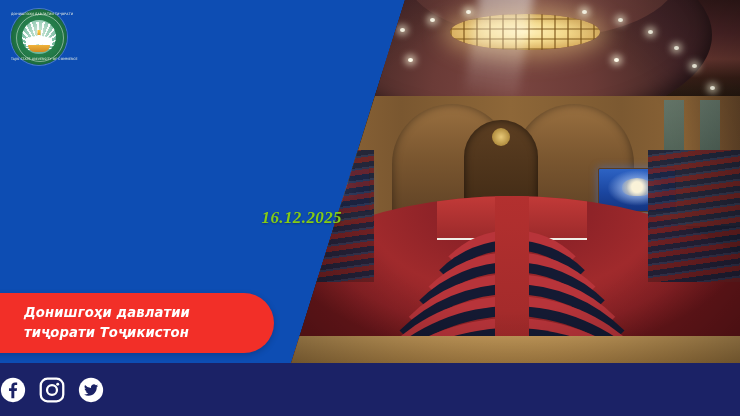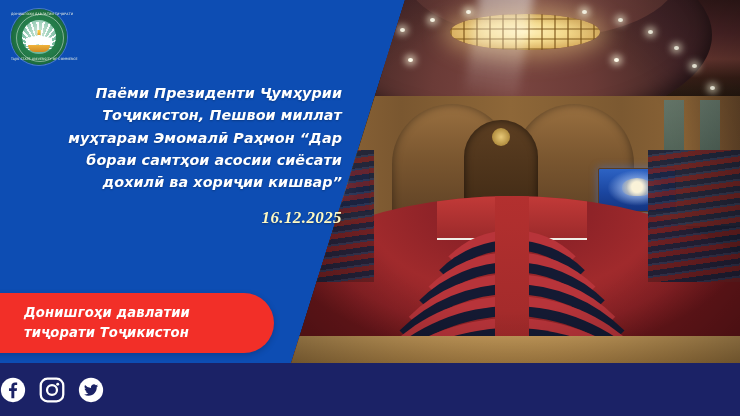--- a/index.html
+++ b/index.html
@@ -291,21 +291,21 @@
     font-size: 14.3px;
     line-height: 1.56;
     letter-spacing: .1px;
     text-shadow: 0 1px 2px rgba(0,0,0,.25);
   }
   .date {
     position: absolute;
     left: 22px; top: 208px;
     width: 320px;
     text-align: right;
-    color: #fef9c3;
+    color: #84cc16;
     font-family: "Liberation Serif", "DejaVu Serif", serif;
     font-style: italic;
     font-weight: 700;
     font-size: 17px;
     letter-spacing: .4px;
     text-shadow: 0 1px 2px rgba(0,0,0,.3);
   }
 
   
   .red-banner {
@@ -440,21 +440,20 @@
     <div class="logo-text-top">ДОНИШГОҲИ ДАВЛАТИИ ТИҶОРАТИ</div>
     <div class="logo-text-bot">TAJIK STATE UNIVERSITY OF COMMERCE</div>
     <div class="logo-core">
       <div class="logo-rays"></div>
       <div class="logo-torch"></div>
       <div class="logo-book"></div>
       <div class="logo-base"></div>
     </div>
   </div>
 
-  <div class="headline">Паёми Президенти Ҷумҳурии Тоҷикистон, Пешвои миллат муҳтарам Эмомалӣ Раҳмон “Дар бораи самтҳои асосии сиёсати дохилӣ ва хориҷии кишвар”</div>
   <div class="date">16.12.2025</div>
 
   <div class="red-banner">
     <div class="red-banner-text">Донишгоҳи давлатии тиҷорати Тоҷикистон</div>
   </div>
 
   <div class="footer">
     <div class="socials">
 
       <span>

